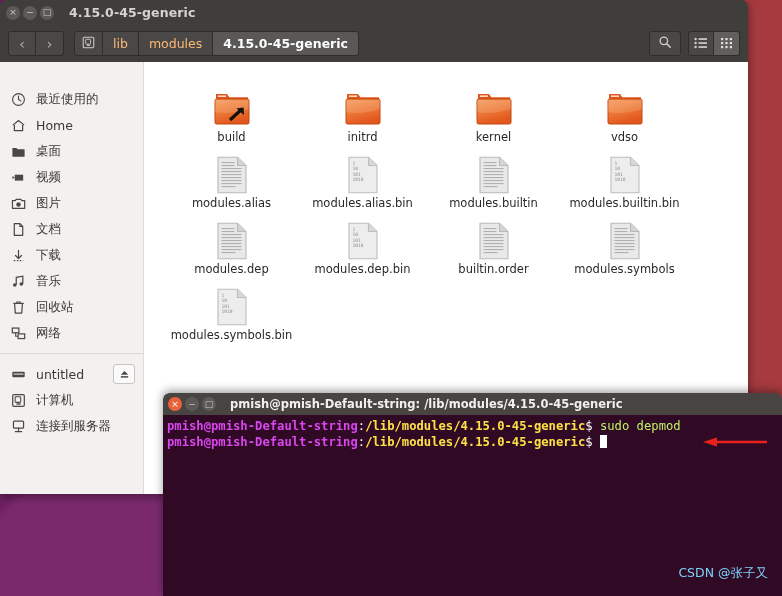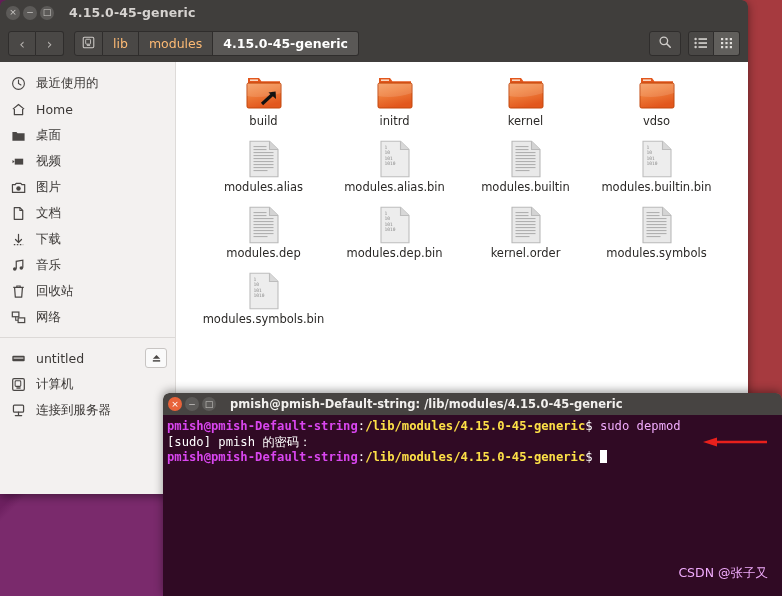--- a/index.html
+++ b/index.html
@@ -81,23 +81,23 @@
     display: flex; align-items: center; justify-content: center;
   }
   .view-btn.lefty { border-radius: 3px 0 0 3px; }
   .view-btn.righty { border-radius: 0 3px 3px 0; border-left: none; }
   .view-btn.sel { background: #615f5c; }
 
   #fm-body { display: flex; height: 432px; background: #fff; }
 
   
   #sidebar {
-    width: 176px; background: #f3f1f0;
+    width: 144px; background: #f3f1f0;
     border-right: 1px solid #dedbd9;
-    padding-top: 8px; position: relative;
+    padding-top: 24px; position: relative;
   }
   .side-item {
     height: 26px; display: flex; align-items: center;
     padding-left: 9px; color: #3b3836; font-size: 12.5px;
   }
   .side-icon {
     width: 19px; height: 16px; margin-right: 8px;
     display: flex; align-items: center; justify-content: center;
     color: #4a4745;
   }
@@ -109,21 +109,21 @@
     position: absolute; right: 8px;
     width: 22px; height: 20px; border: 1px solid #c8c5c3;
     border-radius: 3px; background: #fafafa;
     display: flex; align-items: center; justify-content: center;
     font-size: 9px; color: #4a4745;
   }
   .side-item.has-eject { position: relative; }
 
   
   #file-area {
-    flex: 1; background: #fff; padding: 8px 0 0 0;
+    flex: 1; background: #fff; padding: 24px 0 0 0;
     position: relative;
   }
   #file-grid {
     display: grid;
     grid-template-columns: repeat(4, 131px);
     padding-left: 22px;
     row-gap: 0px;
   }
   .file-cell {
     width: 131px; height: 66px;
@@ -157,34 +157,34 @@
     background: #300a24; height: 181px;
     padding: 4px 6px 0 4px;
     font-family: "DejaVu Sans Mono", "Liberation Mono", monospace;
     font-size: 12.2px; line-height: 15.5px;
     position: relative;
   }
   .t-user { color: #d946ef; font-weight: 700; }
   .t-colon { color: #ffffff; }
   .t-path { color: #fde047; font-weight: 700; }
   .t-dollar { color: #ffffff; }
-  .t-cmd { color: #f0abfc; }
+  .t-cmd { color: #bef264; }
   .t-plain { color: #ffffff; }
   .cursor {
     display: inline-block; width: 7px; height: 13px;
     background: #ffffff; vertical-align: -2px;
   }
   #arrow-annot {
     position: absolute; left: 540px; top: 21px;
     width: 64px; height: 10px;
   }
 
   #watermark {
     position: absolute; right: 14px; bottom: 14px;
-    color: #f0abfc; font-size: 12.5px;
+    color: #7dd3fc; font-size: 12.5px;
     font-family: "DejaVu Sans", sans-serif;
   }
 </style>
 </head>
 <body>
 
 <div id="desktop"></div>
 <div id="desktop-right"></div>
 
 <div id="fm-window">
@@ -603,21 +603,21 @@
       <rect x="5.5" y="12" width="20" height="1.1"></rect>
                   <rect x="5.5" y="15" width="20" height="1.1"></rect>
       <rect x="5.5" y="18" width="20" height="1.1"></rect>
                   <rect x="5.5" y="21" width="20" height="1.1"></rect>
       <rect x="5.5" y="24" width="20" height="1.1"></rect>
                   <rect x="5.5" y="27" width="20" height="1.1"></rect>
       <rect x="5.5" y="30" width="14" height="1.1"></rect>
     </g>
   </svg>
             </div>
-            <div class="file-name">kernel.order</div>
+            <div class="file-name">builtin.order</div>
           </div>
           <div class="file-cell">
             <div class="file-icon">
               <svg width="32" height="38" viewBox="0 0 32 38">
     <path d="M2 1.2h19.5L30 9.5V36.8H2z" fill="#e9e9e9" stroke="#b9b9b9" stroke-width="1.1"></path>
     <path d="M21.5 1.2V9.5H30" fill="#d4d4d4" stroke="#b9b9b9" stroke-width="1.1"></path>
     <g fill="#b0b0b0">
       <rect x="5.5" y="6" width="13" height="1.1"></rect>
                   <rect x="5.5" y="9" width="13" height="1.1"></rect>
       <rect x="5.5" y="12" width="20" height="1.1"></rect>
@@ -661,21 +661,18 @@
     <div>
       <span class="t-user">pmish@pmish-Default-string</span><span class="t-colon">:</span><span class="t-path">/lib/modules/4.15.0-45-generic</span><span class="t-dollar">$</span><span class="t-cmd"> sudo depmod</span>
       <span id="arrow-annot">
         <svg width="64" height="10" viewBox="0 0 64 10">
           <line x1="14" y1="5" x2="64" y2="5" stroke="#e8201c" stroke-width="2.4"></line>
           <path d="M0 5 14 0.4v9.2z" fill="#e8201c"></path>
         </svg>
       </span>
     </div>
     <div>
-      <span class="t-plain">[sudo] pmish 的密码：</span>
-    </div>
-    <div>
       <span class="t-user">pmish@pmish-Default-string</span><span class="t-colon">:</span><span class="t-path">/lib/modules/4.15.0-45-generic</span><span class="t-dollar">$</span><span class="t-cmd"> </span><span class="cursor"></span>
     </div>
   </div>
 </div>
 
 <div id="watermark">CSDN @张子又</div>
 
 </body></html>

